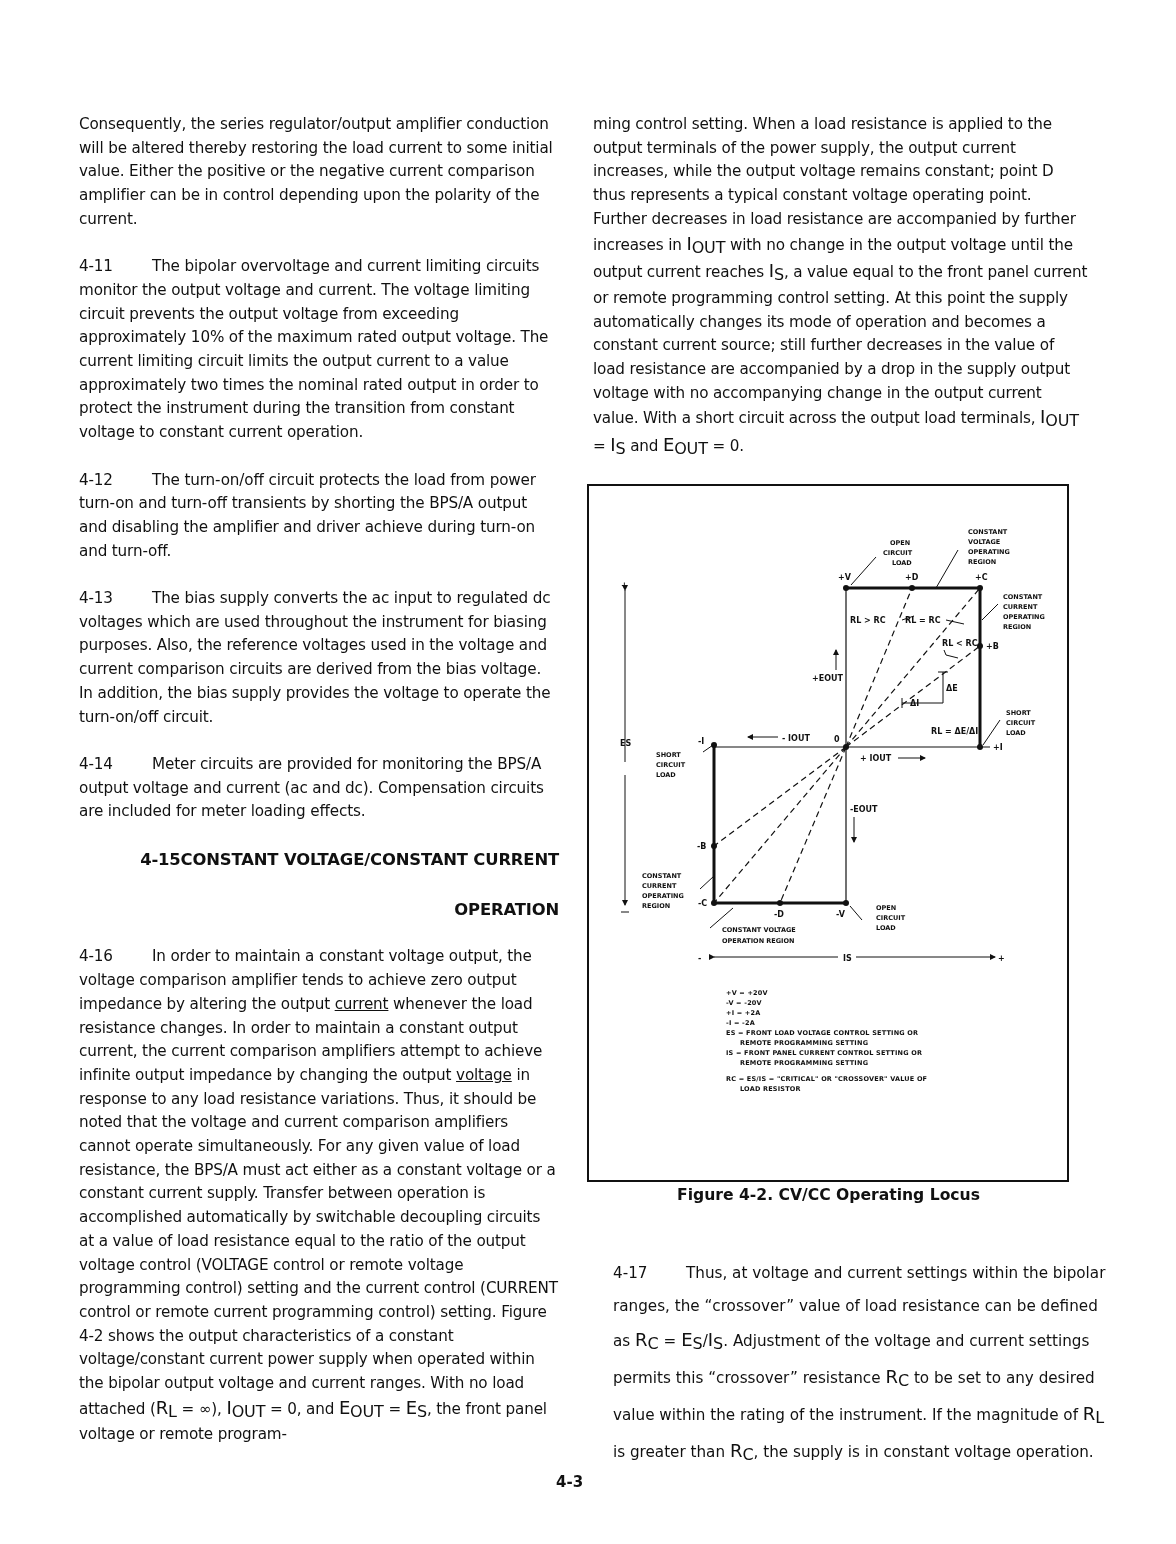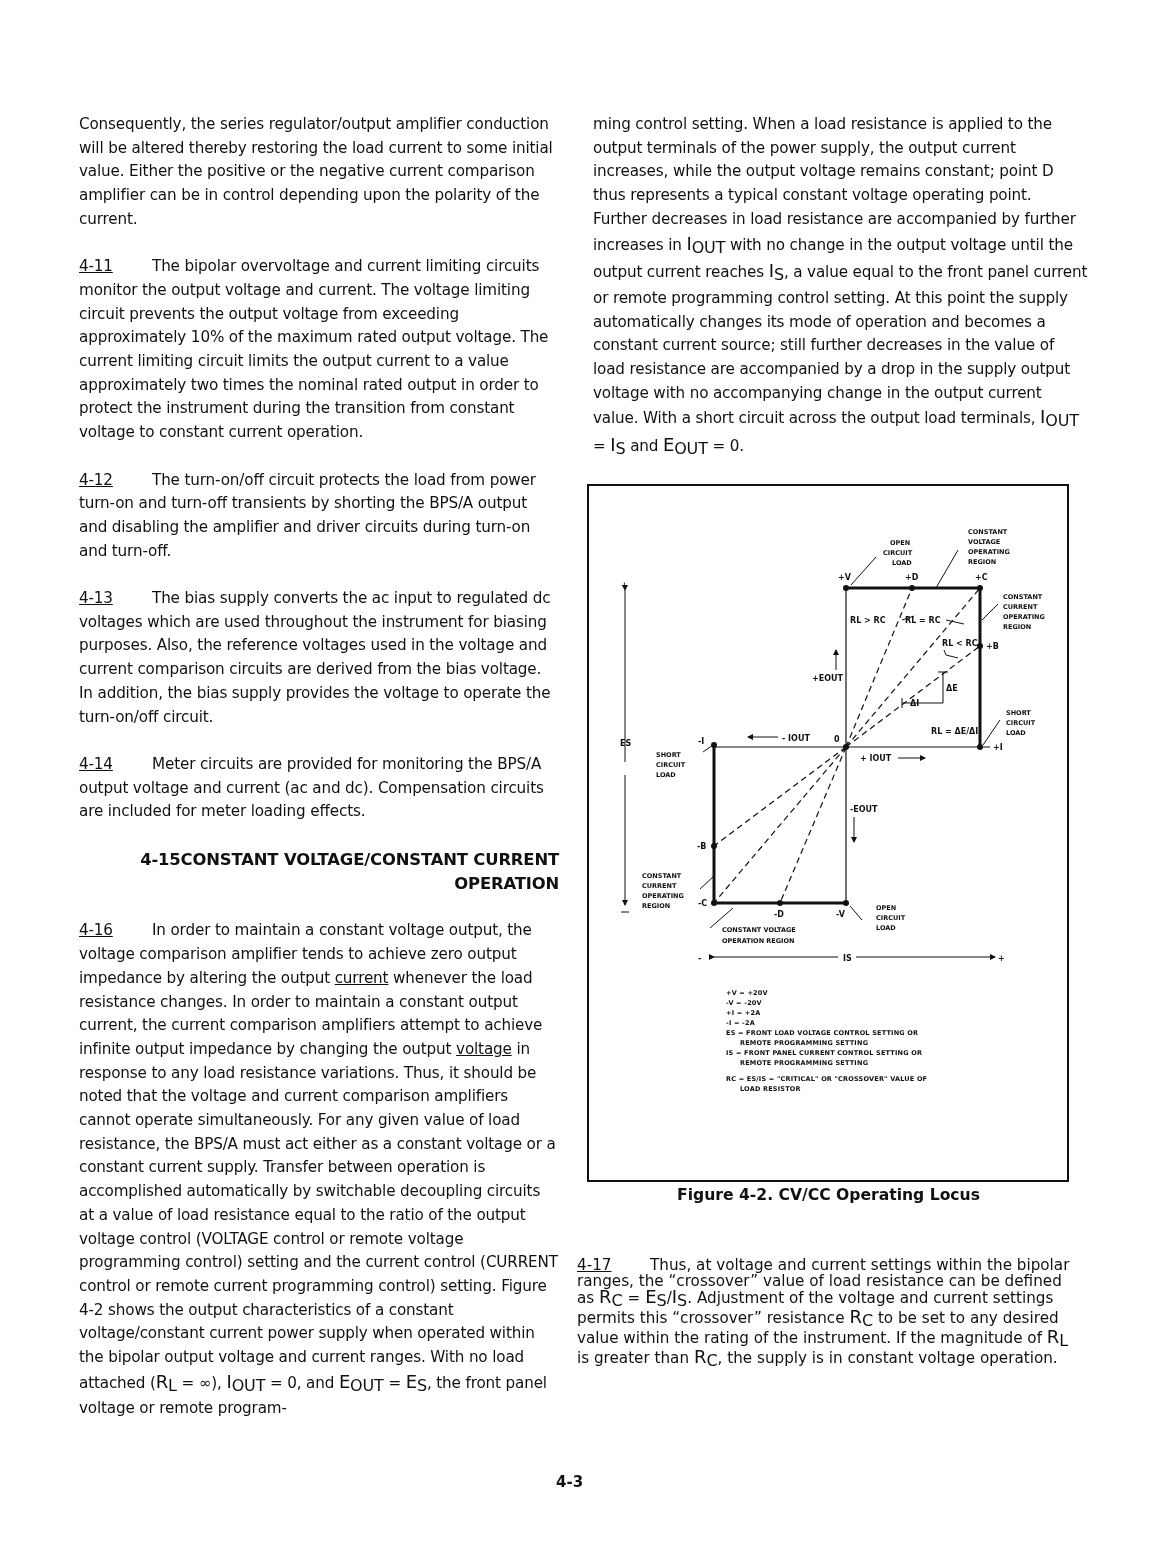--- a/index.html
+++ b/index.html
@@ -2,48 +2,48 @@
 <html><head>
 <meta charset="utf-8">
 <style>
   html, body { margin: 0; padding: 0; background: #ffffff; }
   body { width: 1176px; height: 1544px; position: relative; overflow: hidden;
          font-family: "DejaVu Sans", sans-serif; color: #111; }
   .col { position: absolute; font-size: 15.2px; line-height: 23.7px; letter-spacing: -0.15px; }
   .col-left { left: 79px; top: 113px; width: 480px; }
   .col-right { left: 593px; top: 113px; width: 495px; }
   .para { margin: 0 0 23.7px 0; text-align: left; }
-  .pnum { display: inline-block; width: 73px; text-decoration: underline; }
+  .pnum { display: inline-block; width: 73px; }
   .heading { font-weight: bold; font-size: 16.4px; margin: 0 0 23.7px 0; line-height: 24px; text-align: right; }
   .heading .hnum { display: inline-block; width: 73px; }
-  .heading .h2 { display: block; padding-left: 49px; }
+  .heading .h2 { display: block; padding-left: 49px; margin-top: 26px; }
   .big { font-size: 18px; }
   .sub { font-size: 16px; vertical-align: -3px; margin-top: 31px; }
   u { text-decoration: underline; }
   .figure-box { position: absolute; left: 587px; top: 484px; width: 478px; height: 694px;
                 border: 2.5px solid #111; box-sizing: content-box; }
   .figure-caption { position: absolute; left: 587px; top: 1186px; width: 483px; text-align: center;
                     font-weight: bold; font-size: 15.6px; }
   .page-number { position: absolute; left: 556px; top: 1473px; font-size: 15px; font-weight: bold; }
   svg text { font-family: "DejaVu Sans", sans-serif; font-weight: bold; fill: #111; }
   .legend { position: absolute; left: 706px; top: 988px; font-size: 6.5px; line-height: 10px;
             font-weight: bold; letter-spacing: 0.2px; }
   .legend div { white-space: nowrap; margin-left: 20px; }
   .legend .ind { padding-left: 14px; }
-  .p417 { position: absolute; left: 577px; top: 1257px; width: 495px; font-size: 15.2px; line-height: 16px; }
+  .p417 { position: absolute; left: 613px; top: 1257px; width: 495px; font-size: 15.2px; line-height: 33px; }
 </style>
 </head>
 <body>
 
 <div class="col col-left">
   <p class="para">Consequently, the series regulator/output amplifier conduction will be altered thereby restoring the load current to some initial value. Either the positive or the negative current comparison amplifier can be in control depending upon the polarity of the current.</p>
 
   <p class="para"><span class="pnum">4-11</span><span>The bipolar overvoltage and current limiting circuits monitor the output voltage and current. The voltage limiting circuit prevents the output voltage from exceeding approximately 10% of the maximum rated output voltage. The current limiting circuit limits the output current to a value approximately two times the nominal rated output in order to protect the instrument during the transition from constant voltage to constant current operation.</span></p>
 
-  <p class="para"><span class="pnum">4-12</span><span>The turn-on/off circuit protects the load from power turn-on and turn-off transients by shorting the BPS/A output and disabling the amplifier and driver circuits during turn-on and turn-off.</span></p>
+  <p class="para"><span class="pnum">4-12</span><span>The turn-on/off circuit protects the load from power turn-on and turn-off transients by shorting the BPS/A output and disabling the amplifier and driver achieve during turn-on and turn-off.</span></p>
 
   <p class="para"><span class="pnum">4-13</span><span>The bias supply converts the ac input to regulated dc voltages which are used throughout the instrument for biasing purposes. Also, the reference voltages used in the voltage and current comparison circuits are derived from the bias voltage. In addition, the bias supply provides the voltage to operate the turn-on/off circuit.</span></p>
 
   <p class="para"><span class="pnum">4-14</span><span>Meter circuits are provided for monitoring the BPS/A output voltage and current (ac and dc). Compensation circuits are included for meter loading effects.</span></p>
 
   <div class="heading">
     <span class="hnum">4-15</span><span>CONSTANT VOLTAGE/CONSTANT CURRENT</span>
     <span class="h2">OPERATION</span>
   </div>
 

